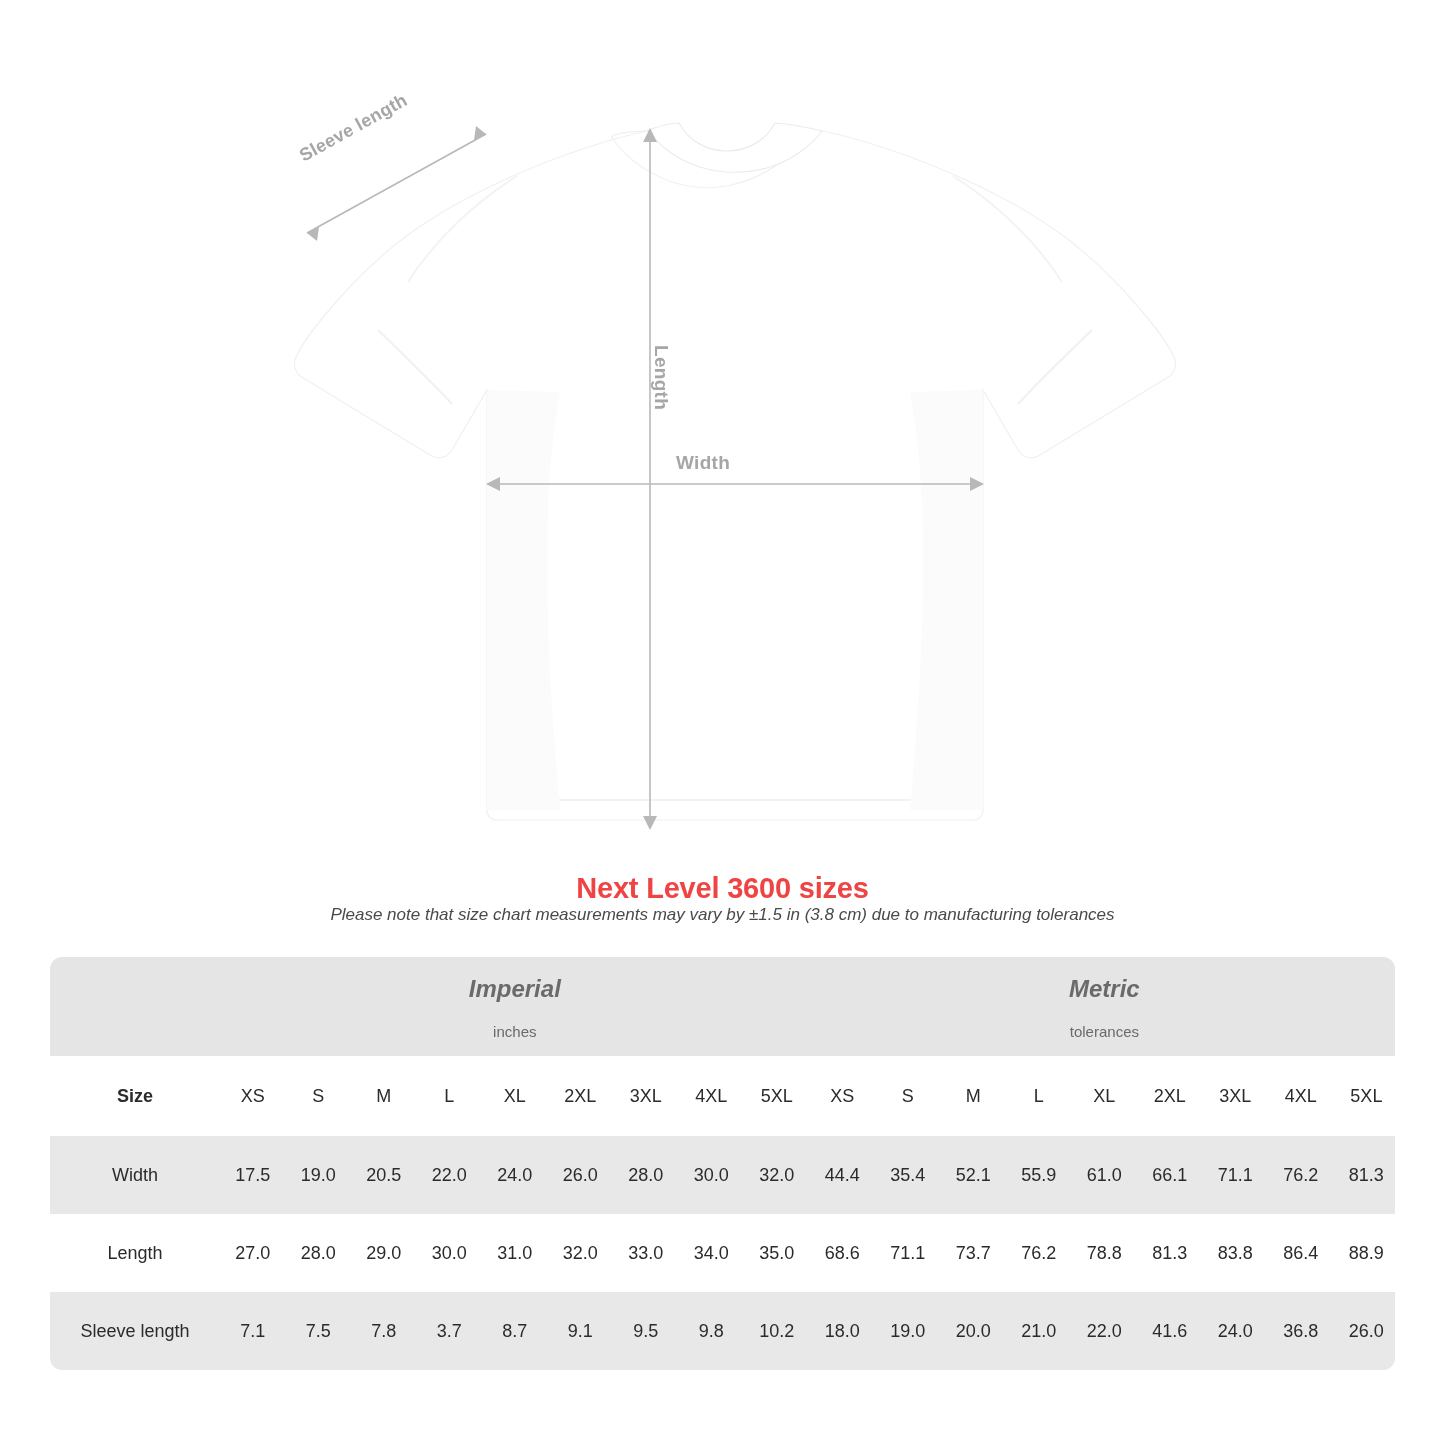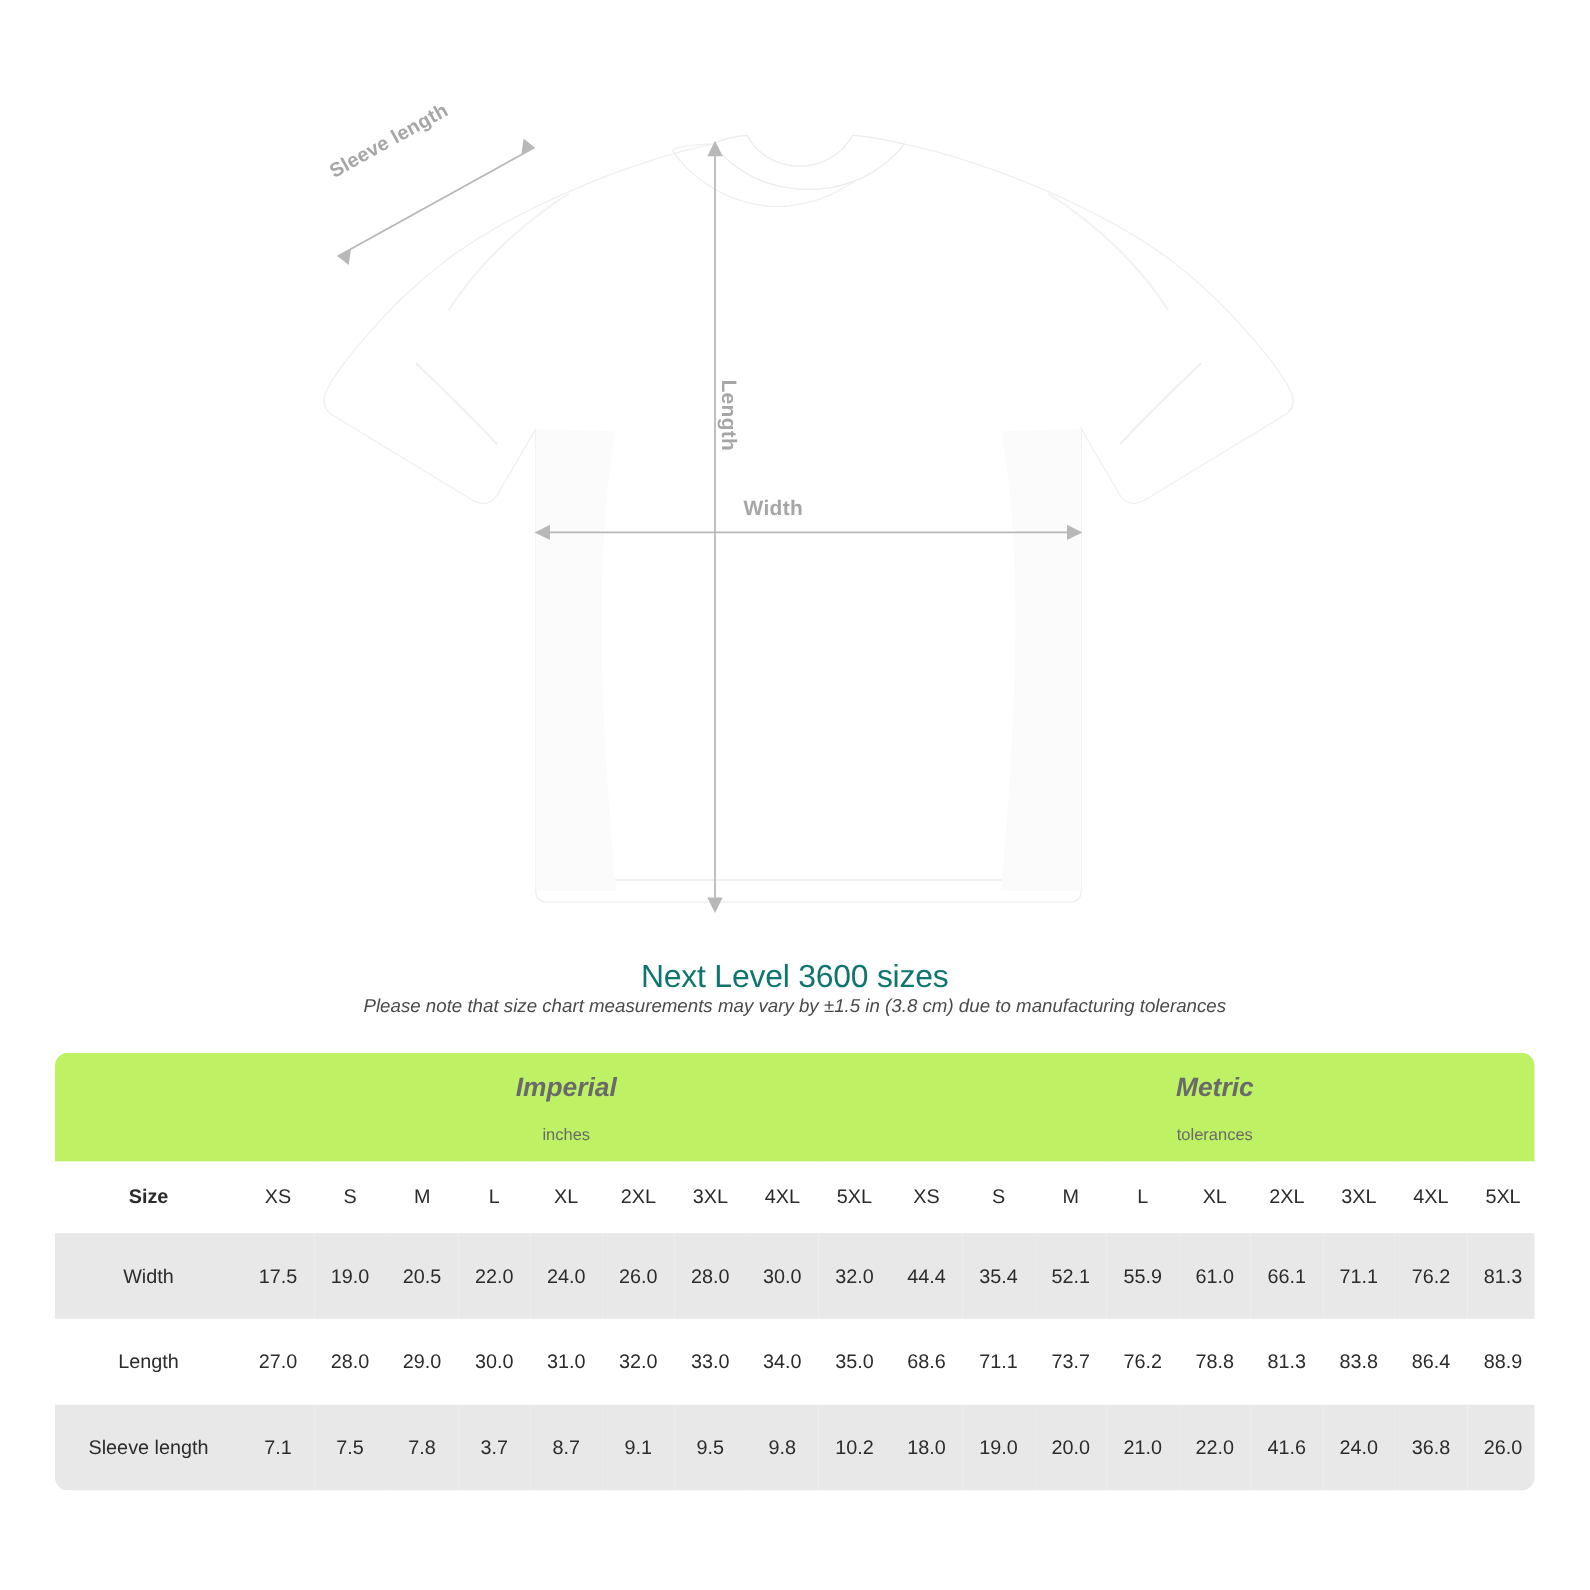--- a/index.html
+++ b/index.html
@@ -55,22 +55,22 @@
     font-size: 19px;
   }
 
   
   .title-block {
     text-align: center;
     margin-top: 12px;
   }
   .chart-title {
     font-size: 29px;
-    font-weight: normal;
-    color: #0f766e;
+    font-weight: bold;
+    color: #ef4444;
     margin: 0;
     letter-spacing: -0.2px;
   }
   .chart-note {
     font-size: 17px;
     font-style: italic;
     color: #4a4a4a;
   }
 
   
@@ -85,40 +85,40 @@
     table-layout: fixed;
   }
   table.size-table td, table.size-table th {
     text-align: center;
     font-size: 18px;
     color: #2b2b2b;
     font-weight: normal;
     padding: 0;
   }
   .unit-row td {
-    background: #bef264;
+    background: #e5e5e5;
     height: 99px;
     vertical-align: middle;
   }
   .unit-name {
     font-size: 24px;
     font-weight: bold;
     font-style: italic;
     color: #6a6a6a;
     line-height: 1.25;
   }
   .unit-sub {
     font-size: 15px;
     color: #6a6a6a;
     font-style: normal;
     margin-top: 19px;
   }
   .head-row td {
     background: #ffffff;
-    height: 65px;
+    height: 80px;
     font-weight: bold;
     font-size: 18px;
   }
   .head-row td.rowlabel {
     font-weight: bold;
   }
   .row-band td {
     background: #e8e8e8;
     height: 78px;
   }

